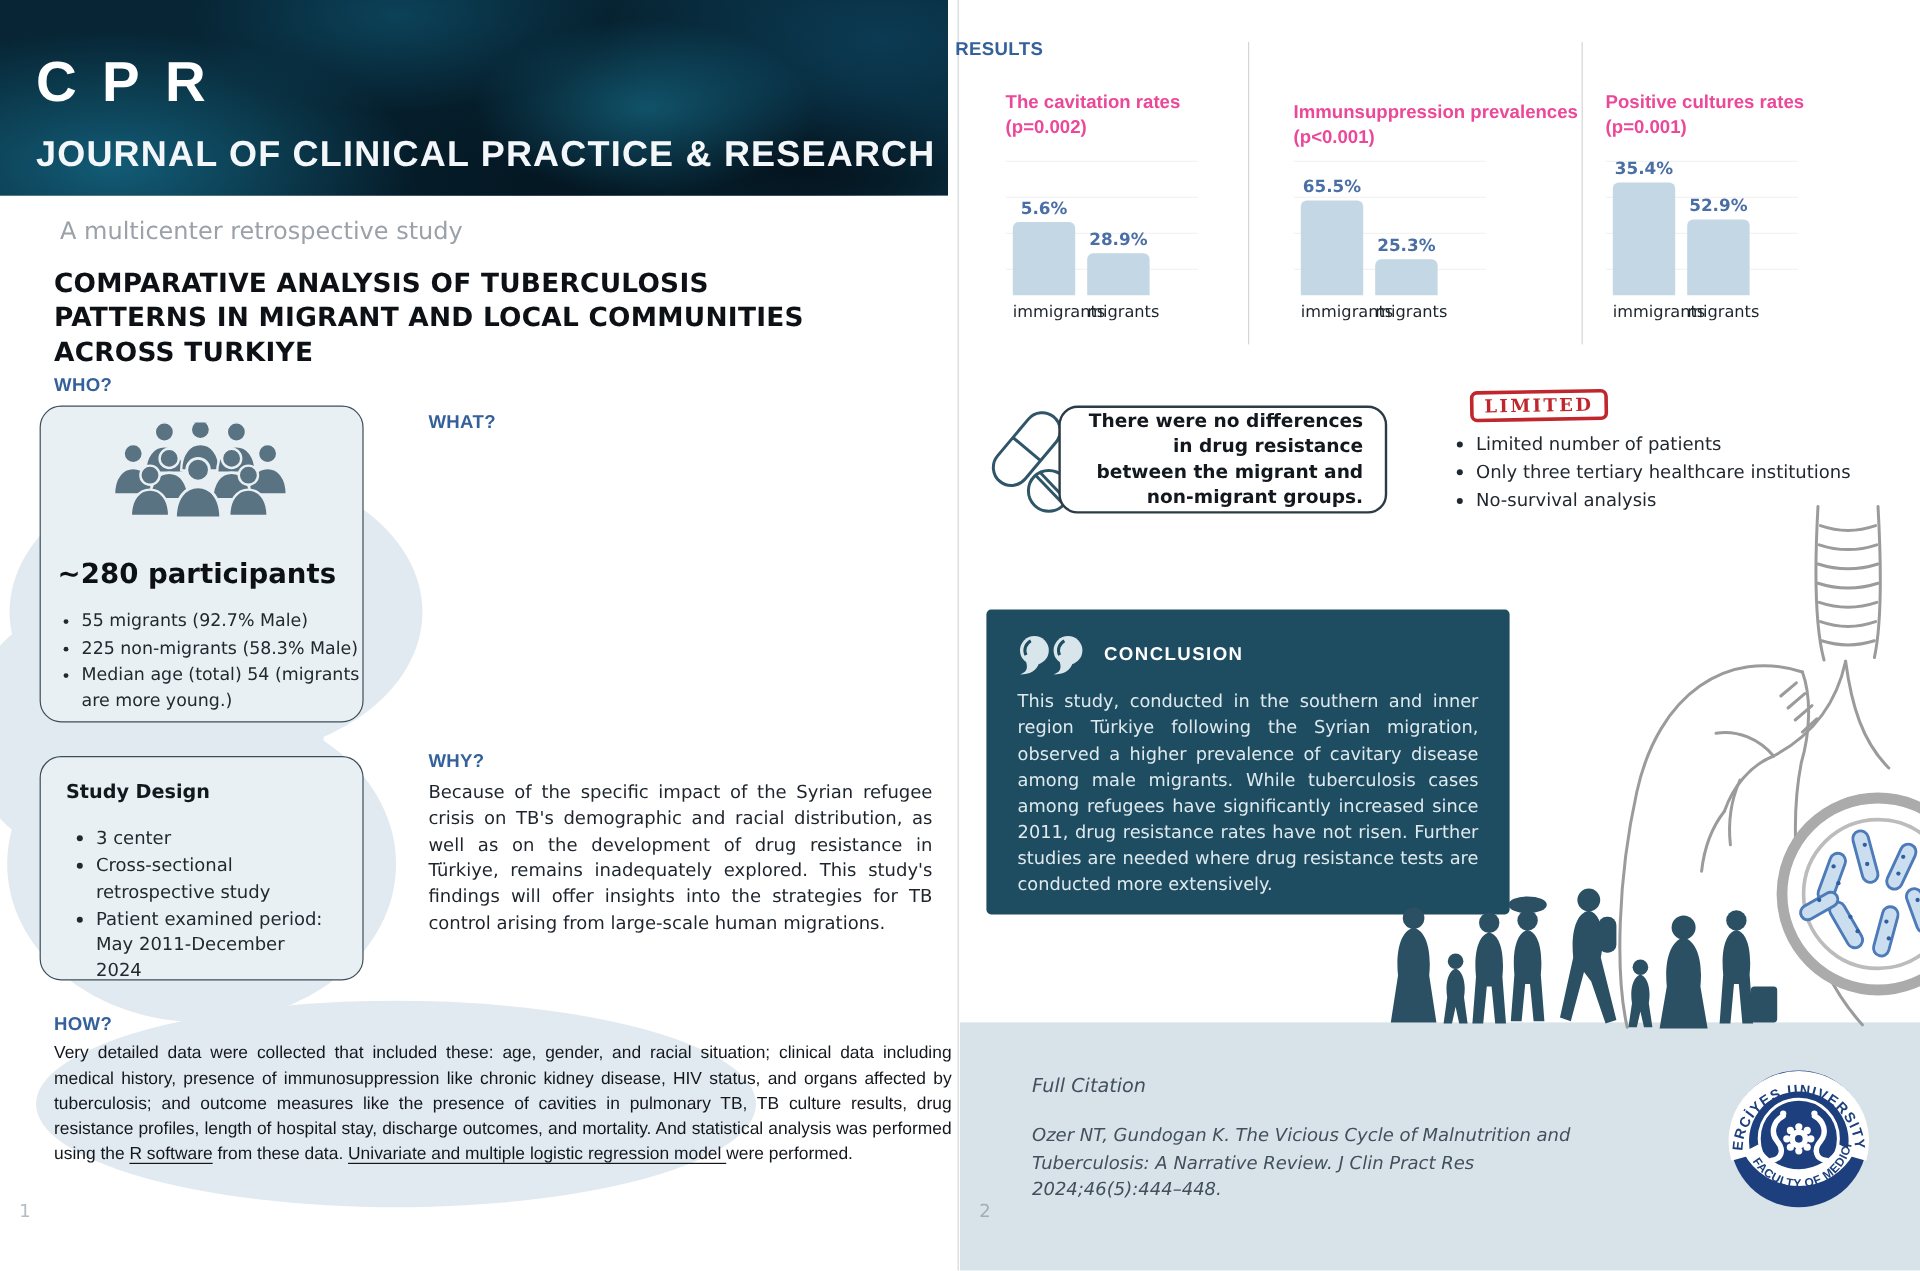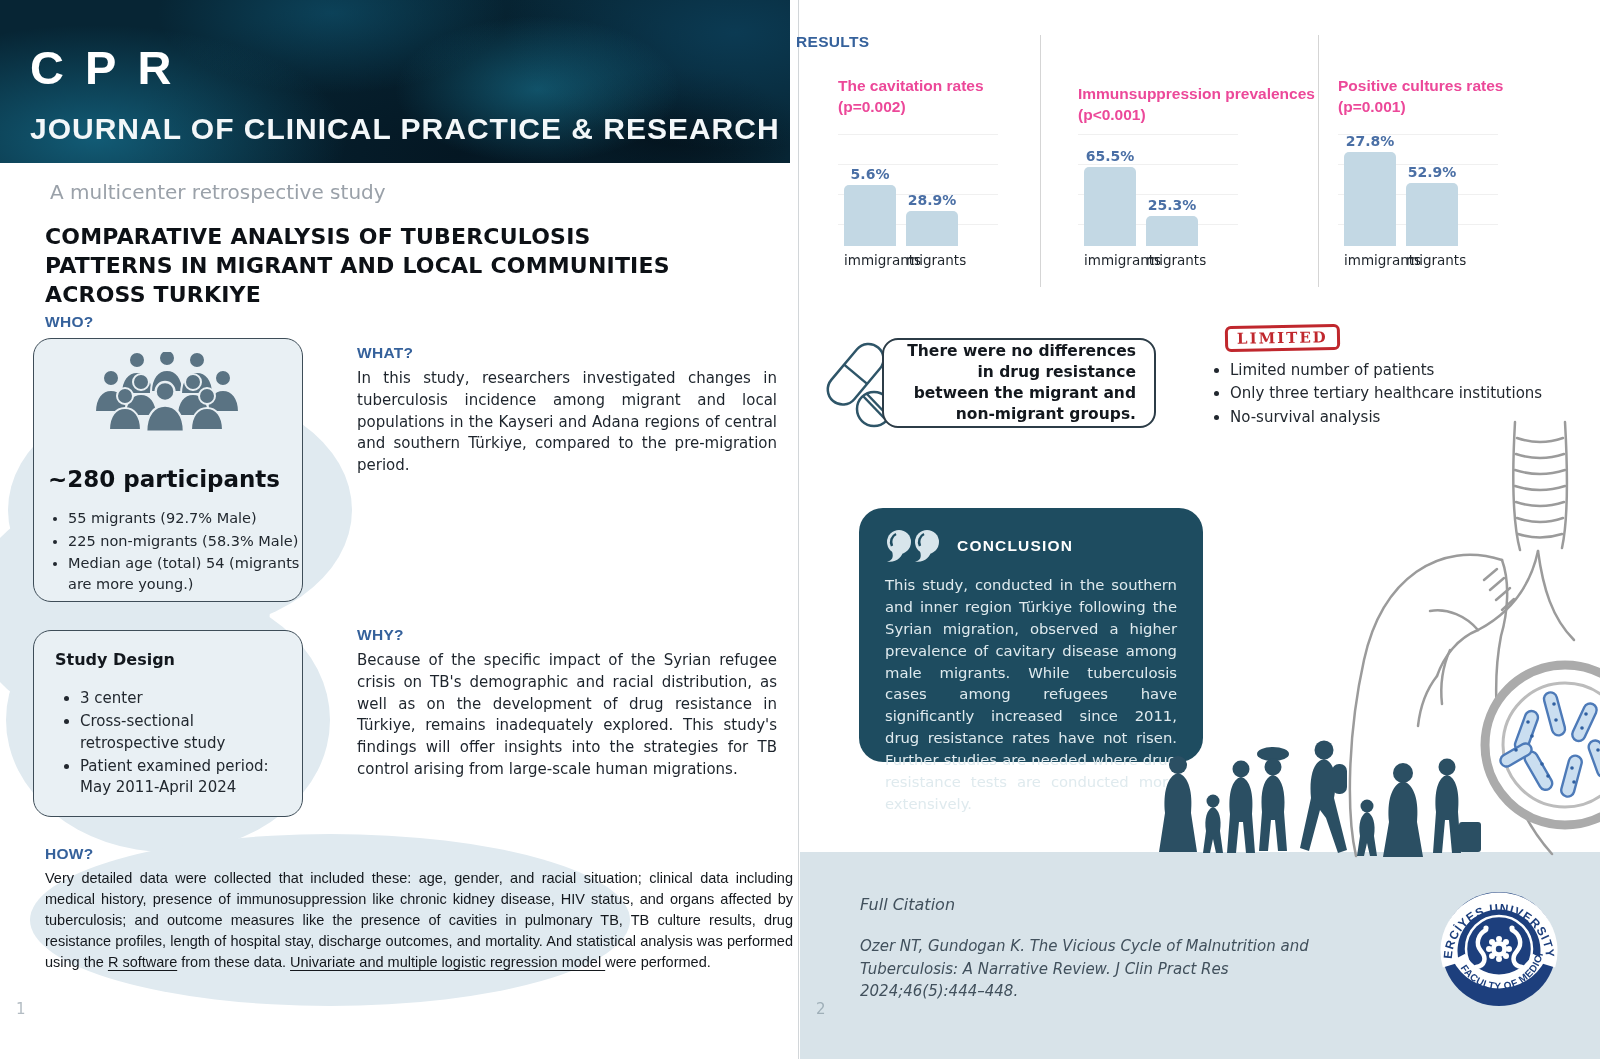--- a/index.html
+++ b/index.html
@@ -76,21 +76,21 @@
             background:#fff;z-index:3;display:flex;align-items:center;justify-content:flex-end;
             padding:0 18px;box-sizing:border-box;}
   .drug-text{font-size:15.5px;font-weight:700;text-align:right;line-height:1.35;color:#13181e;}
   .stamp{left:1225px;top:325px;border:3px solid #c0272d;border-radius:6px;color:#c0272d;
          font-family:"DejaVu Serif",serif;font-weight:800;font-size:15px;letter-spacing:2px;
          padding:1px 9px;z-index:2;transform:rotate(-1deg);}
   .limit-bullets{left:1196px;top:360px;width:340px;z-index:2;}
   .limit-bullets li{font-size:15px;margin-bottom:4px;margin-left:16px;}
 
   
-  .conc-box{left:859px;top:508px;width:344px;height:254px;background:#1e4c60;border-radius:24px;
+  .conc-box{left:822px;top:508px;width:436px;height:254px;background:#1e4c60;border-radius:4px;
             z-index:2;box-sizing:border-box;padding:20px 26px;}
   .conc-head{display:flex;align-items:center;gap:14px;}
   .conc-title{color:#ffffff;font-weight:800;font-size:15.5px;letter-spacing:1.2px;
               font-family:"Liberation Sans",sans-serif;}
   .conc-text{margin-top:10px;color:#dfeaee;font-size:14.8px;line-height:1.48;text-align:justify;}
 
   
   .band{left:800px;top:852px;width:800px;height:207px;background:#d8e3e9;z-index:1;}
   .cite-label{left:860px;top:895px;font-size:16px;font-style:italic;color:#41505c;z-index:2;}
   .cite-text{left:860px;top:935px;width:452px;font-size:15px;font-style:italic;color:#41505c;
@@ -148,25 +148,24 @@
     <li>55 migrants (92.7% Male)</li>
     <li>225 non-migrants (58.3% Male)</li>
     <li>Median age (total) 54 (migrants are more young.)</li>
   </ul>
 
   <div class="abs round-box study-box"></div>
   <div class="abs study-title">Study Design</div>
   <ul class="abs blist study-bullets" style="font-size:15px;">
     <li>3 center</li>
     <li>Cross-sectional retrospective study</li>
-    <li>Patient examined period: May 2011-April 2024</li>
+    <li>Patient examined period: May 2011-December 2024</li>
   </ul>
 
   <div class="abs sec-h what-h">WHAT?</div>
-  <div class="abs what-t">In this study, researchers investigated changes in tuberculosis incidence among migrant and local populations in the Kayseri and Adana regions of central and southern Türkiye, compared to the pre-migration period.</div>
 
   <div class="abs sec-h why-h">WHY?</div>
   <div class="abs why-t">Because of the specific impact of the Syrian refugee crisis on TB's demographic and racial distribution, as well as on the development of drug resistance in Türkiye, remains inadequately explored. This study's findings will offer insights into the strategies for TB control arising from large-scale human migrations.</div>
 
   <div class="abs sec-h how-h">HOW?</div>
   <div class="abs how-t"><span>Very detailed data were collected that included these: age, gender, and racial situation; clinical data including medical history, presence of immunosuppression like chronic kidney disease, HIV status, and organs affected by tuberculosis; and outcome measures like the presence of cavities in pulmonary TB, TB culture results, drug resistance profiles, length of hospital stay, discharge outcomes, and mortality. And statistical analysis was performed using the </span><span class="u">R software</span><span> from these data. </span><span class="u">Univariate and multiple logistic regression model </span><span>were performed.</span></div>
 
   <div class="abs pagenum" style="left:16px;top:1000px;">1</div>
 
   <div class="abs pg-divider"></div>
@@ -216,21 +215,21 @@
         <div class="cat">migrants</div>
       </div>
   </div>
 
   <div class="abs chart" style="left:1338px;top:76px;width:190px;">
     <div class="chart-title">Positive cultures rates</div>
     <div class="chart-title">(p=0.001)</div>
     <div class="plot" style="margin-top:8px;">
         <div class="bars">
           <div class="bar-wrap">
-            <div class="bar-label">27.8%</div>
+            <div class="bar-label">35.4%</div>
             <div class="bar" style="height: 94px; background: rgb(195, 216, 228);"></div>
           </div>
           <div class="bar-wrap">
             <div class="bar-label">52.9%</div>
             <div class="bar" style="height: 63px; background: rgb(195, 216, 228);"></div>
           </div>
         </div>
       </div>
     <div class="cats">
         <div class="cat">immigrants</div>

